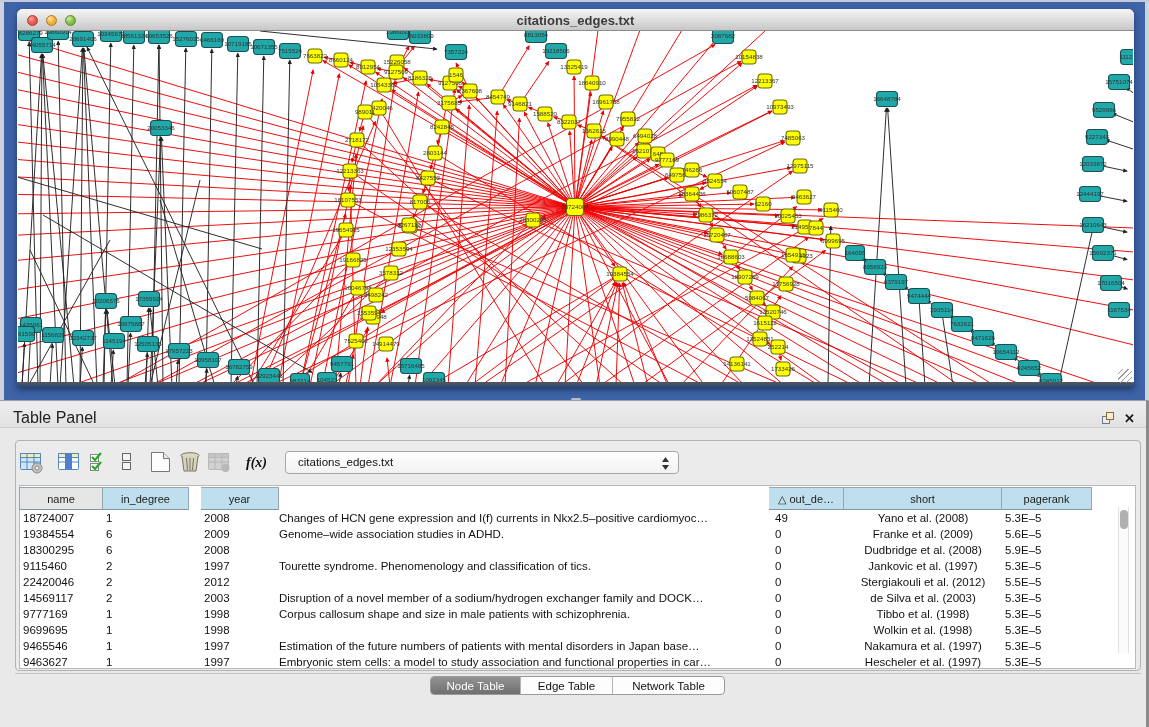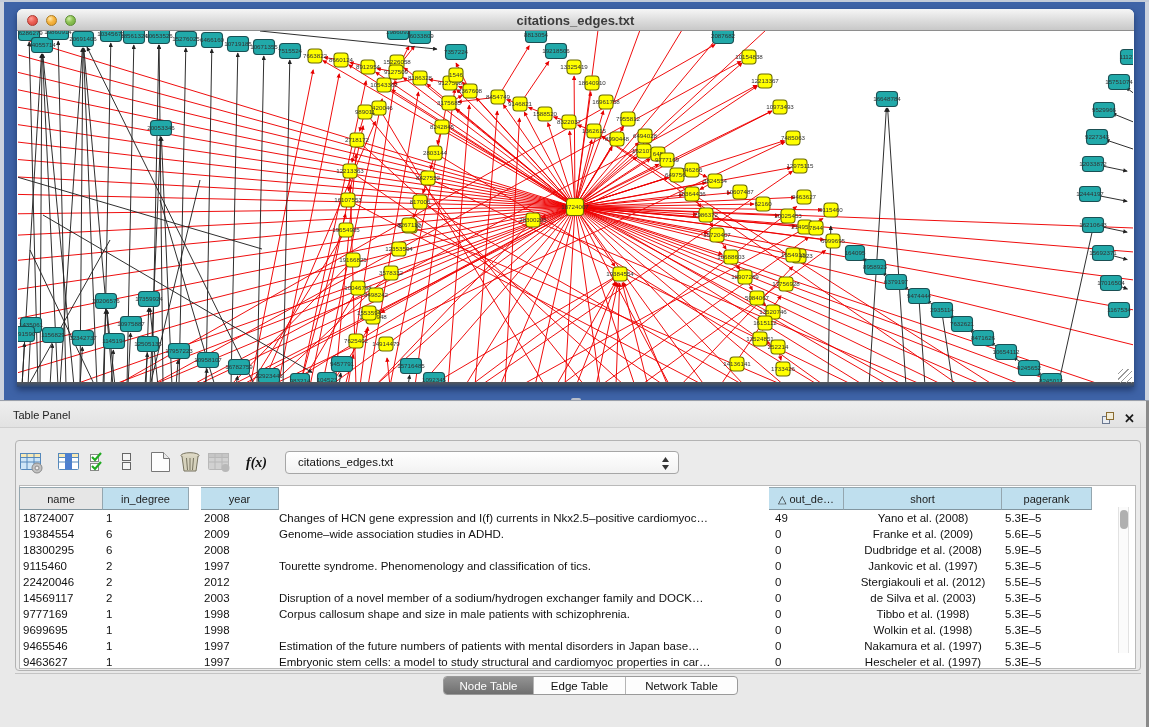--- a/index.html
+++ b/index.html
@@ -40,21 +40,21 @@
 #grip { position:absolute; right:2px; bottom:4px; width:14px; height:14px;
   background:repeating-linear-gradient(135deg, transparent 0 3px, #9a9a9a 3px 4px); }
 
 #dimple { position:absolute; left:571px; top:398px; width:10px; height:5px;
   border-radius:2px; background:#b9bfca; }
 
 #panel { position:absolute; left:0; top:400px; width:1149px; height:327px;
   background:#e9e9e9; border-top:1px solid #9aa0ab; }
 #ptitle { position:absolute; left:0; top:1px; width:1149px; height:26px;
   background:linear-gradient(#eeeeee,#e2e2e2); border-bottom:1px solid #cfcfcf; }
-#ptitle .t { position:absolute; left:13px; top:7px; font-size:11px; color:#222; }
+#ptitle .t { position:absolute; left:13px; top:7px; font-size:16px; color:#222; }
 #pfloat { position:absolute; left:1102px; top:11px; width:13px; height:13px; }
 #pfloat .s1 { position:absolute; left:0; top:4px; width:8px; height:8px;
   border:1px solid #6b7890; background:#e8ecf2; }
 #pfloat .s2 { position:absolute; left:4px; top:0; width:8px; height:8px;
   border:1px solid #8a6b30; background:#f2ecd8; }
 #pclose { position:absolute; left:1124px; top:10px; font-size:13px; font-weight:bold;
   color:#1a1a1a; }
 #darkstrip { position:absolute; left:1146px; top:0px; width:3px; height:327px;
   background:#8a8a8a; }
 
@@ -83,21 +83,21 @@
 .c7 { left:1005px; }
 #vscroll { position:absolute; left:1118px; top:106px; width:11px; height:146px;
   background:#fbfbfb; border-left:1px solid #e2e2e2; border-right:1px solid #e2e2e2; }
 #vthumb { position:absolute; left:1120px; top:109px; width:8px; height:19px;
   border-radius:4px; background:#b0b0b0; }
 
 #tabline { position:absolute; left:15px; top:272px; width:1126px; height:1px;
   background:#c4c4c4; }
 #tabs { position:absolute; left:430px; top:275px; height:19px; display:flex;
   border:1px solid #9a9a9a; border-radius:4px; overflow:hidden;
-  background:#fdfdfd; font-size:11.5px;margin-left:13px; }
+  background:#fdfdfd; font-size:11.5px; }
 #tabs .seg { line-height:18px; color:#111; text-align:center; }
 #tabs .s1 { width:89px; } #tabs .s2 { width:91px; } #tabs .s3 { width:111px; }
 #tabs .sel { background:linear-gradient(#939393,#6f6f6f); color:#fff; }
 #tabs .d { width:1px; background:#b5b5b5; }
 
 #status { position:absolute; left:0; top:300px; width:1149px; height:27px;
   border-top:1px solid #cdcdcd; background:#eaeaea; }
 #status .m { position:absolute; left:1063px; top:9px; font-size:10px; color:#222; }
 #status .g { position:absolute; left:1121px; top:8px; width:11px; height:11px;
   border-radius:50%; background:#35cb3f; border:1px solid #2c7a2c; }
@@ -1121,21 +1121,21 @@
         <span class="c3">1997</span>
         <span class="c4">Estimation of the future numbers of patients with mental disorders in Japan base…</span>
         <span class="c5">0</span>
         <span class="c6">Nakamura et al. (1997)</span>
         <span class="c7">5.3E–5</span>
       </div>
 <div class="row" style="top:254px">
         <span class="c1">9463627</span>
         <span class="c2">1</span>
         <span class="c3">1997</span>
-        <span class="c4">Embryonic stem cells: a model to study structural and cardiomyoc properties in car…</span>
+        <span class="c4">Embryonic stem cells: a model to study association and functional properties in car…</span>
         <span class="c5">0</span>
         <span class="c6">Hescheler et al. (1997)</span>
         <span class="c7">5.3E–5</span>
       </div>
   <div id="vscroll"></div>
       <div id="vthumb"></div>
   <div id="tabline"></div>
   <div id="tabs">
     <div class="seg s1 sel">Node Table</div>
         <div class="d"></div>

